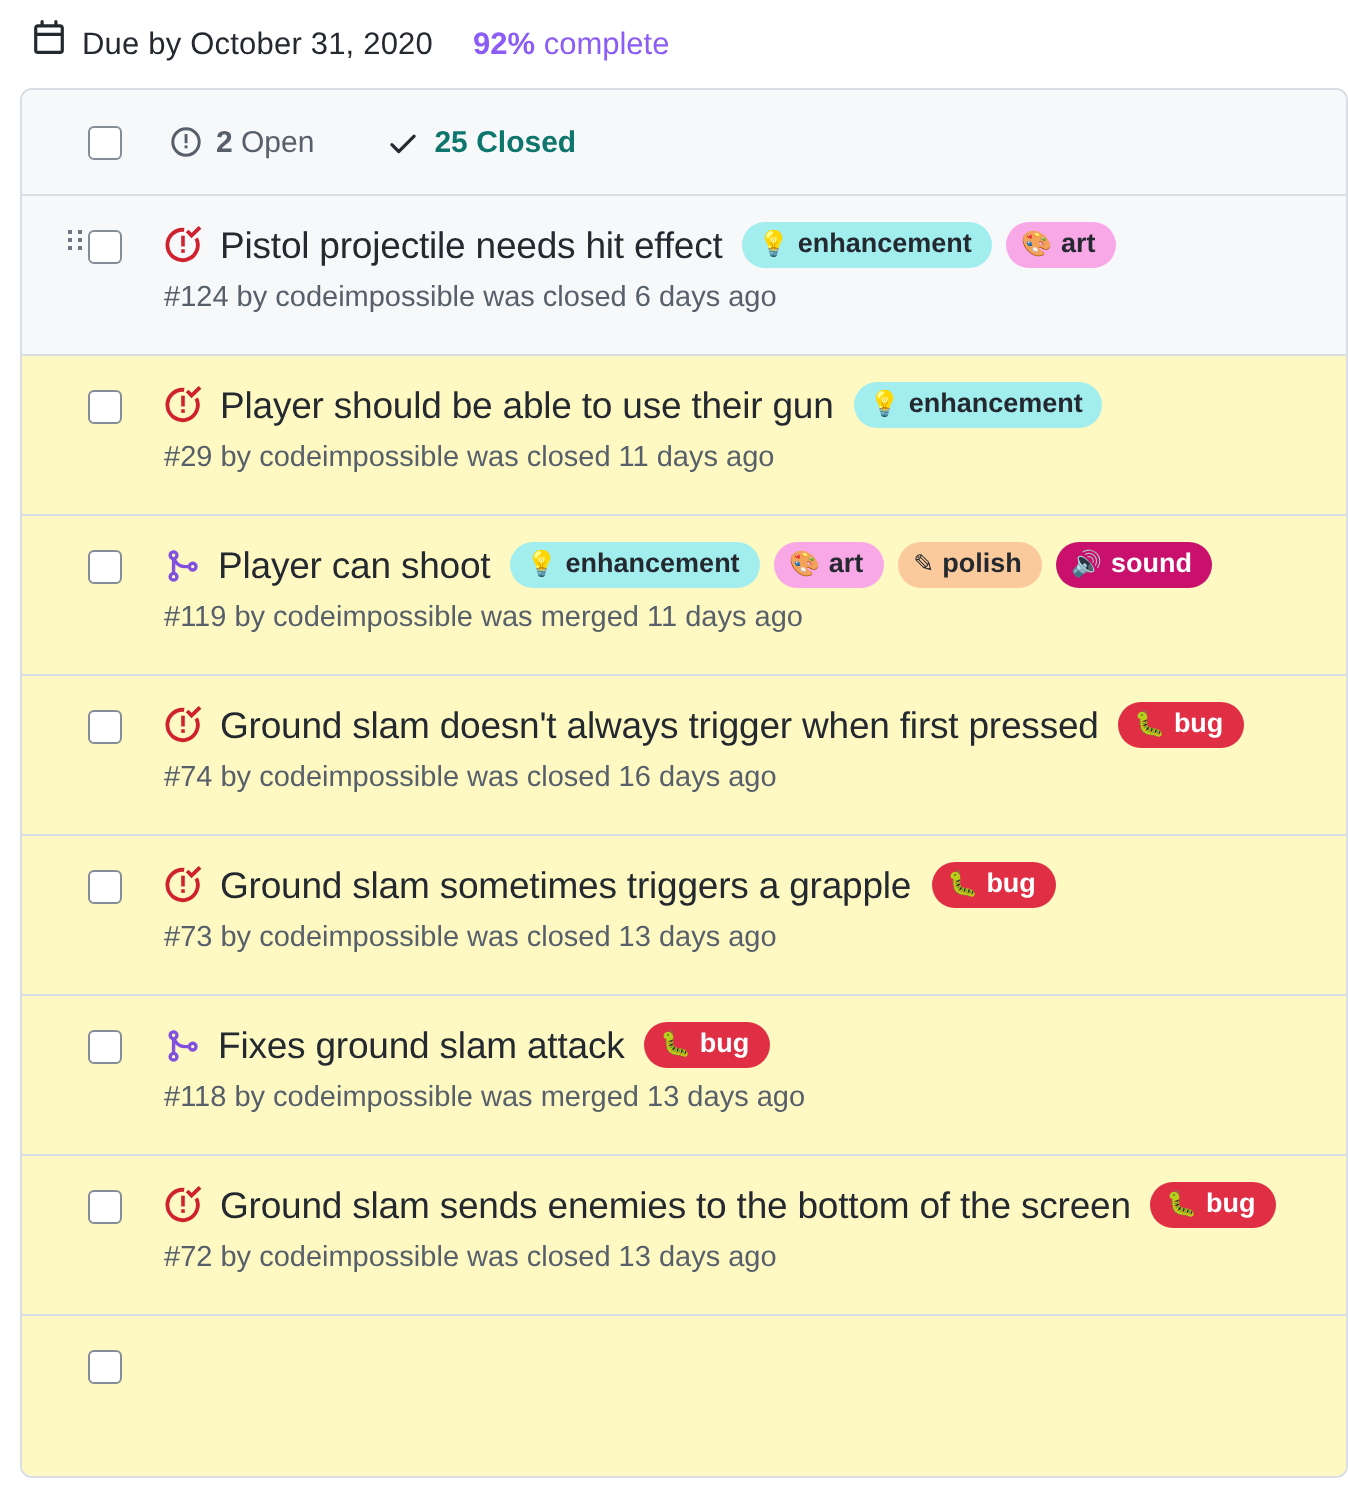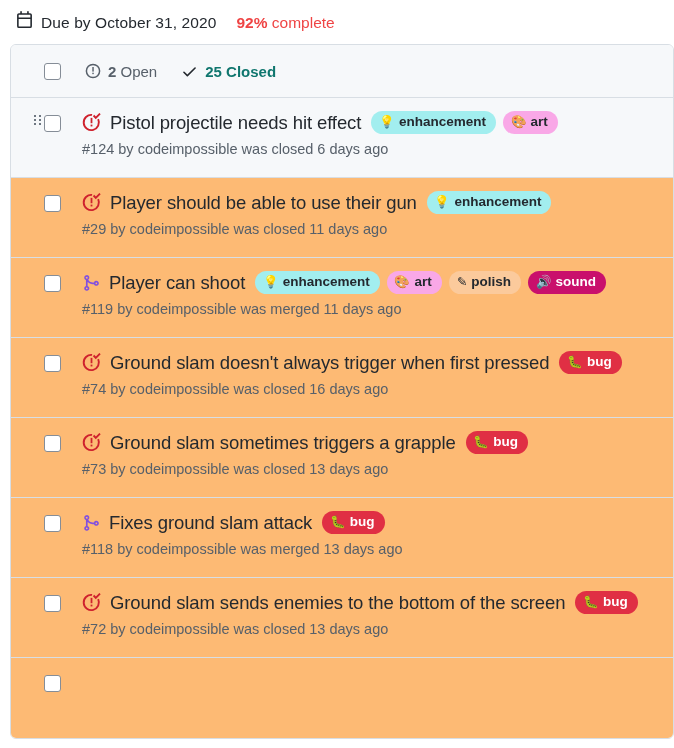--- a/index.html
+++ b/index.html
@@ -25,21 +25,21 @@
     height: 44px;
   }
   .cal-icon { flex: 0 0 auto; display: block; }
   .meta-due {
     font-size: 15.5px;
     color: #24292f;
     letter-spacing: 0.1px;
   }
   .meta-complete {
     font-size: 15.5px;
-    color: #ef4444;
+    color: #8b5cf6;
     margin-left: 12px;
   }
   .meta-complete b { font-weight: bold; }
 
   
   .issues-box {
     margin: 0 10px;
     border: 1px solid #d8dee4;
     border-radius: 6px;
     background: #fff;
@@ -62,40 +62,40 @@
     height: 17px;
     border: 1px solid #858d97;
     border-radius: 3px;
     background: #fff;
     flex: 0 0 auto;
     display: inline-block;
   }
   .header-counts {
     display: flex;
     margin-left: 24px;
-    gap: 24px;
+    gap: 36px;
   }
   .count-item {
     display: flex;
     align-items: center;
     gap: 7px;
     font-size: 15px;
   }
   .count-open { color: #57606a; }
   .count-open b { font-weight: bold; color: #57606a; }
   .count-closed { color: #0f766e; font-weight: bold; }
 
   
   .row {
     display: flex;
     align-items: flex-start;
     border-bottom: 1px solid #d8dee4;
     padding: 13px 0 12px 0;
     position: relative;
-    background: #fdba74;
+    background: #fef9c3;
     min-height: 80px;
   }
   .row:last-child { border-bottom: none; }
   .row.selected { background: #f6f8fa; }
 
   .row-gutter {
     width: 33px;
     flex: 0 0 33px;
     display: flex;
     align-items: center;

